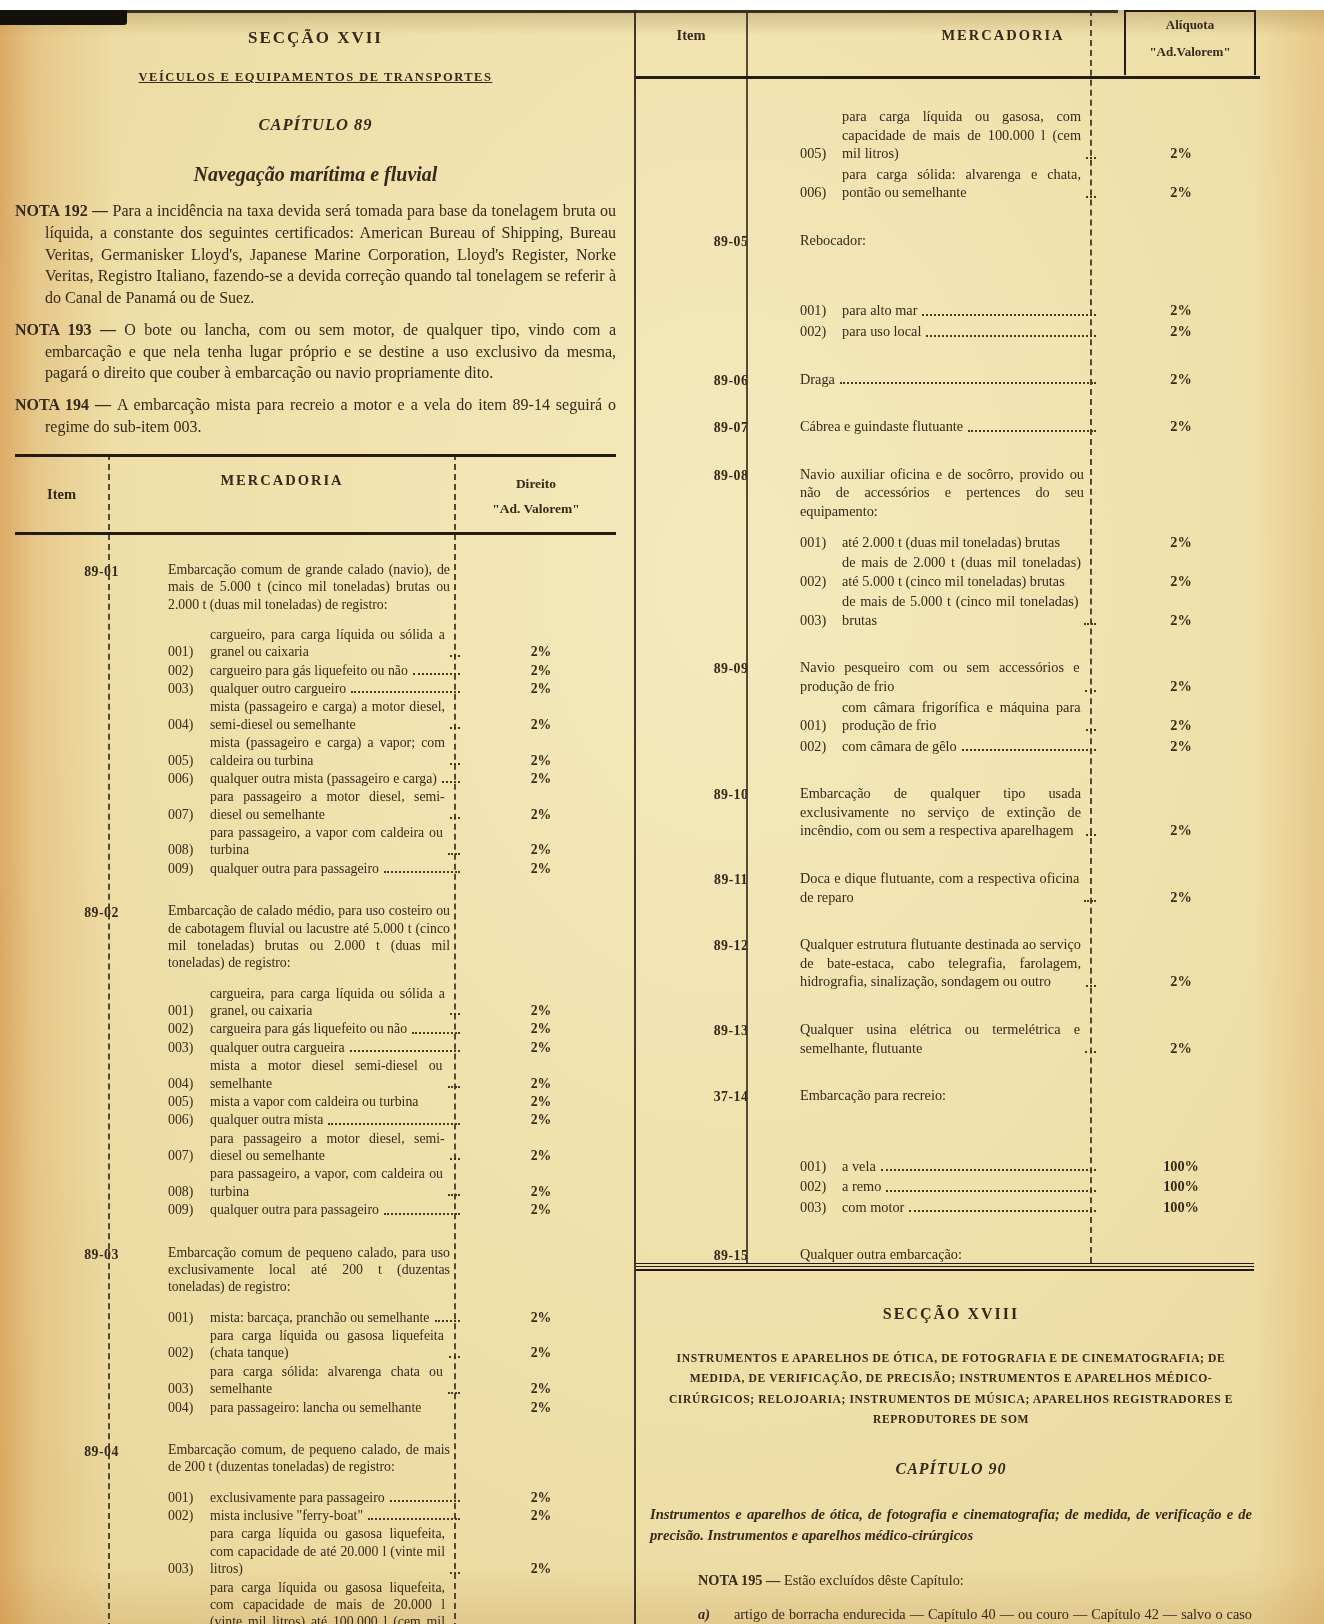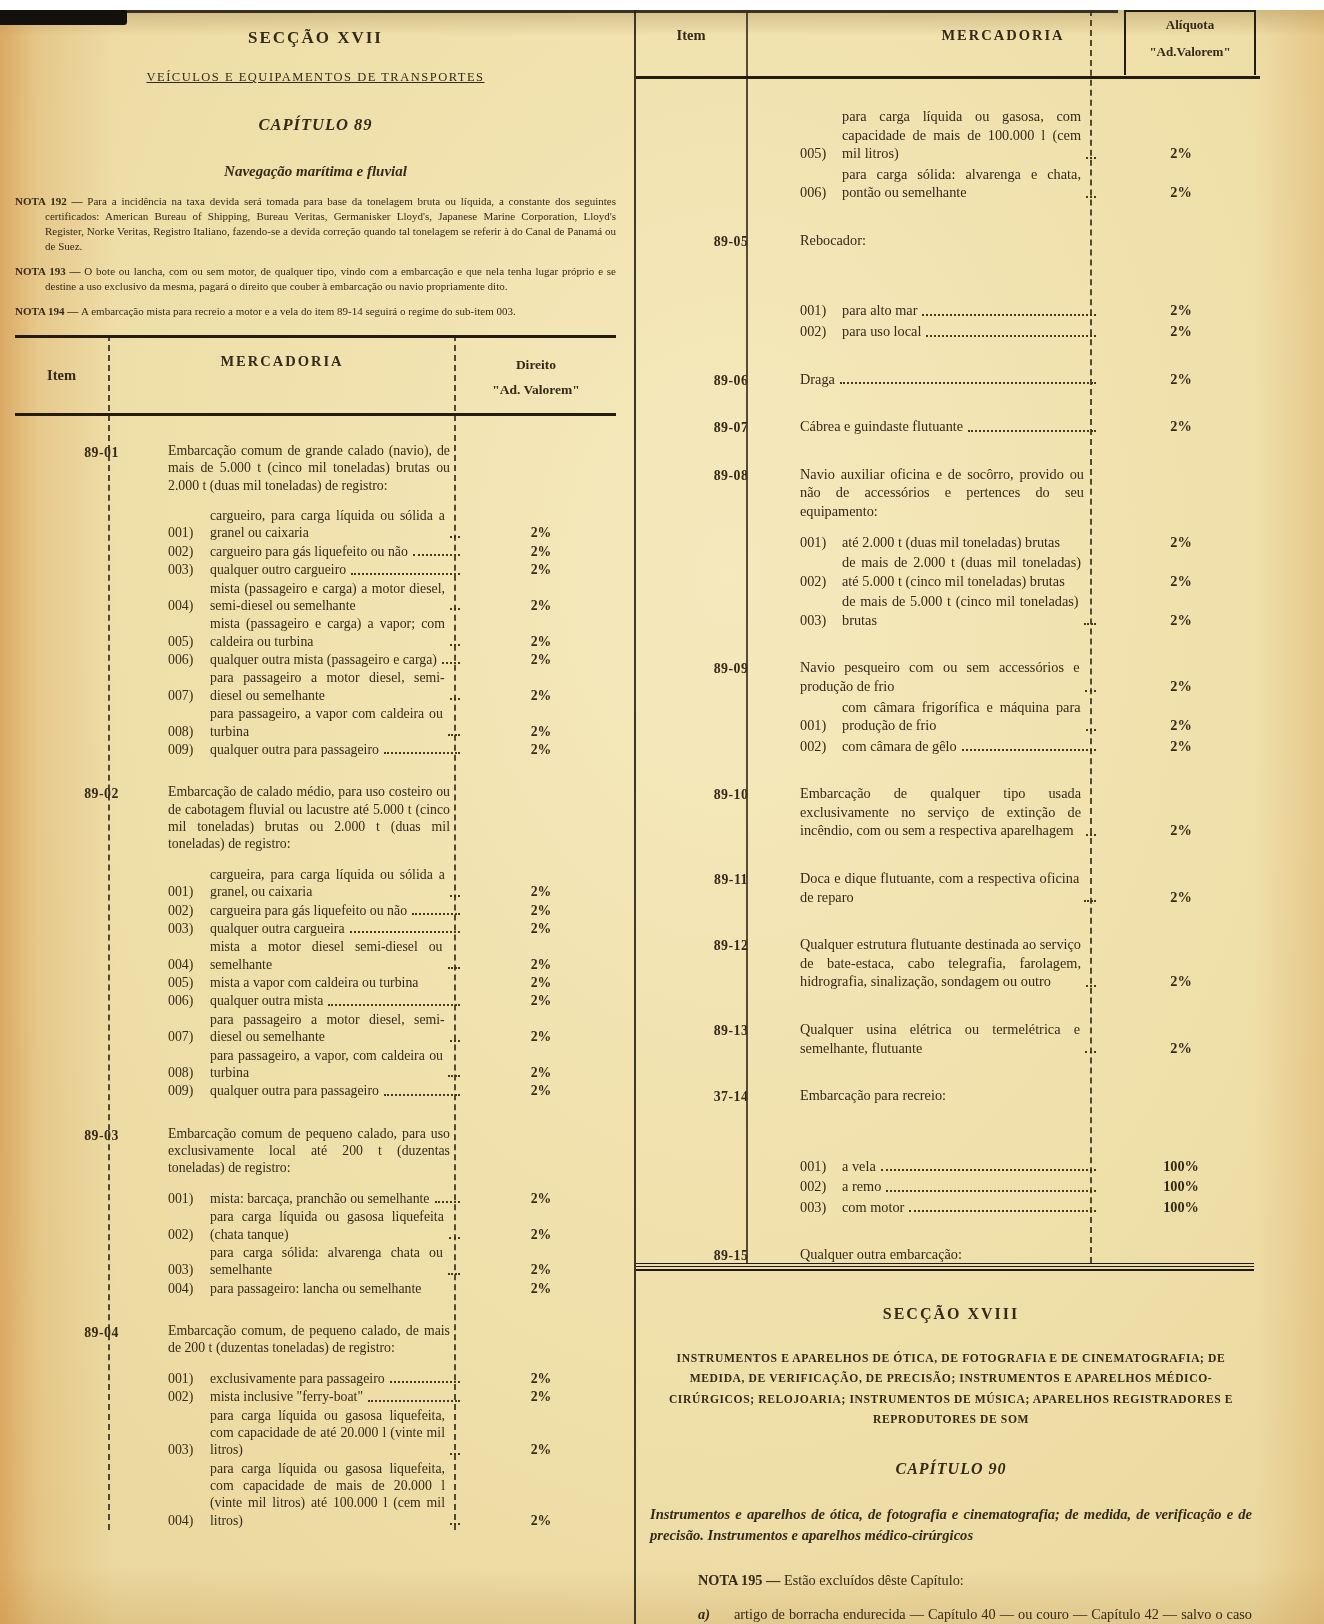--- a/index.html
+++ b/index.html
@@ -15,24 +15,24 @@
       radial-gradient(ellipse at 55% 35%, #f5e9bd 0%, #efdfa9 55%, #e9d69b 100%);
     margin-top: 10px;
   }
   .scan-strip{position:absolute;left:0;top:0;width:1118px;height:3px;background:#1c1712;opacity:.85;}
   .scan-bar{position:absolute;left:0;top:0;width:127px;height:15px;background:#14100c;border-radius:0 2px 3px 0;}
   .col-divider{position:absolute;left:634px;top:0;bottom:0;width:2px;background:#2b241a;opacity:.9;}
 
   
   .col-left{position:absolute;left:15px;top:12px;width:601px;}
   .sec-title{font-weight:bold;font-size:17px;letter-spacing:2px;text-align:center;margin-top:6px;}
-  .sec-sub{font-weight:normal;font-size:12.5px;letter-spacing:1.5px;text-align:center;margin-top:22px;text-decoration:underline;}
+  .sec-sub{font-weight:bold;font-size:12.5px;letter-spacing:1.5px;text-align:center;margin-top:22px;text-decoration:underline;}
   .chap{font-weight:bold;font-style:italic;font-size:16.5px;letter-spacing:1px;text-align:center;margin-top:30px;}
-  .chap-sub{font-style:italic;font-weight:bold;font-size:15px;text-align:center;margin-top:28px;}
-  .notes{margin-top:14px;font-size:11px;line-height:1.36;}
+  .chap-sub{font-style:italic;font-weight:bold;font-size:20px;text-align:center;margin-top:28px;}
+  .notes{margin-top:14px;font-size:16px;line-height:1.36;}
   .note{margin:0 0 10px 0;padding-left:30px;text-indent:-30px;text-align:justify;}
   .note-label{font-weight:bold;}
 
   
   .ttable{position:relative;}
   .vline{position:absolute;top:0;bottom:0;width:0;border-left:2px dashed #39301f;opacity:.85;}
   .thead{position:relative;display:flex;align-items:stretch;}
   .h-item{font-weight:bold;font-size:14.5px;}
   .h-merc{font-weight:bold;font-size:14.5px;letter-spacing:2px;text-align:center;flex:1;}
   .h-rate{font-weight:bold;font-size:13.5px;text-align:center;line-height:1.9;}

